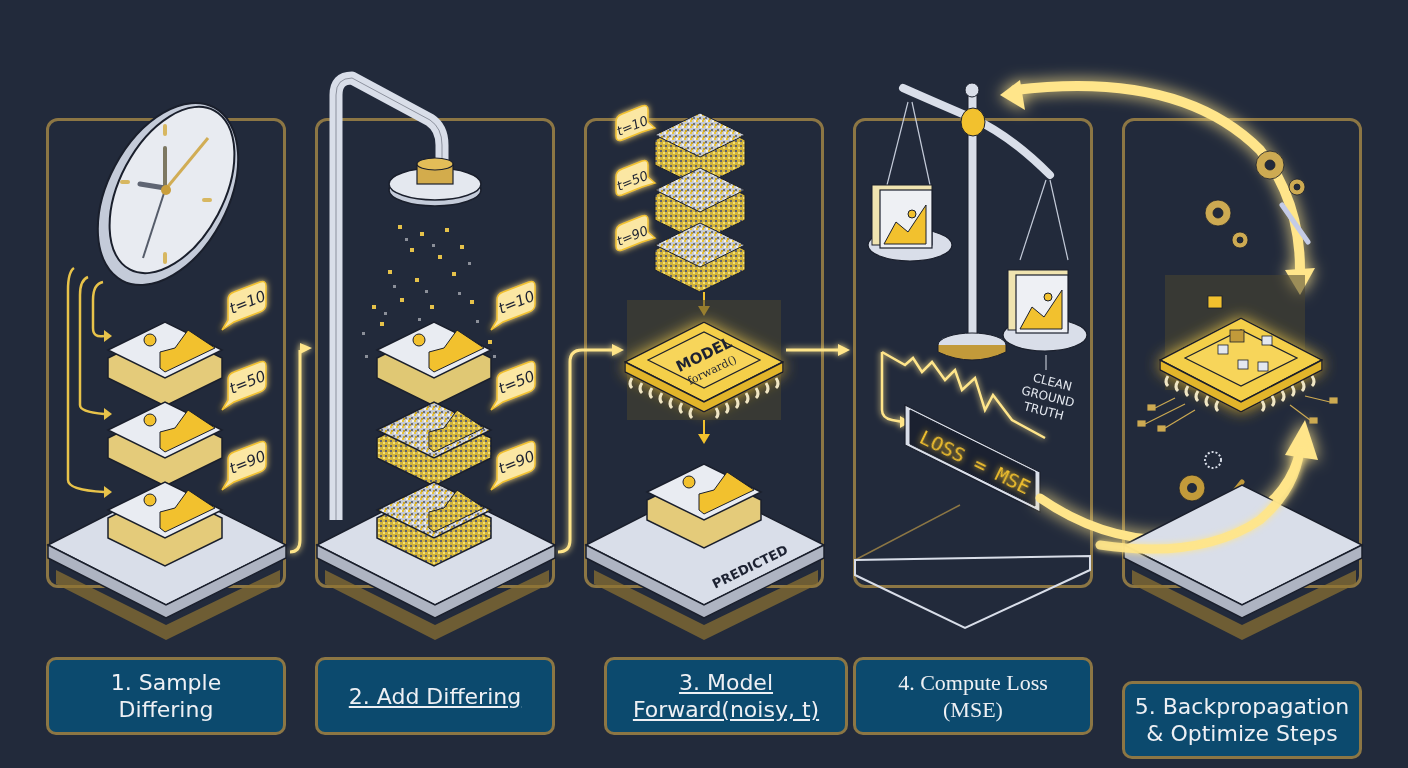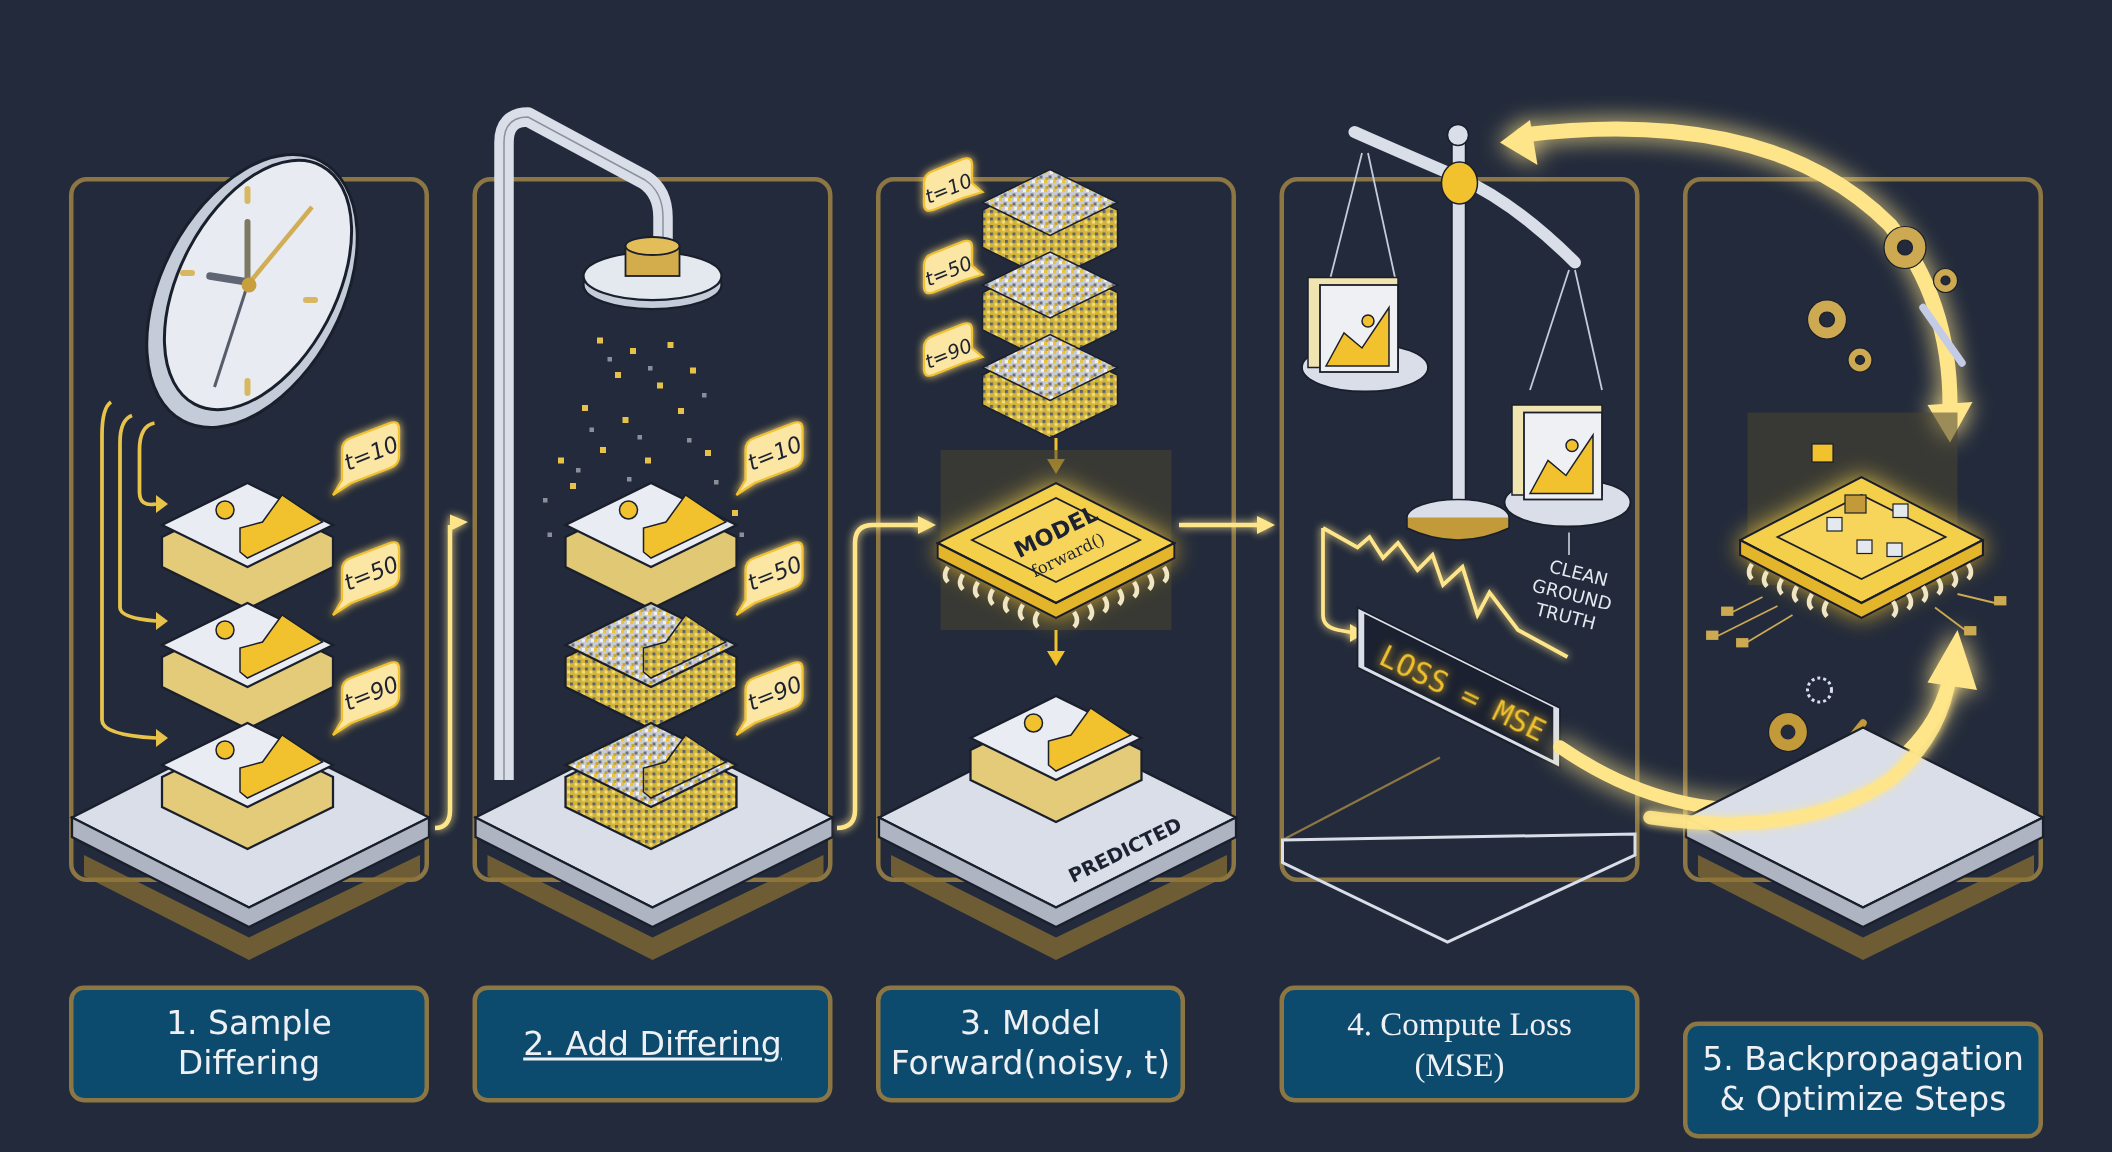--- a/index.html
+++ b/index.html
@@ -419,21 +419,21 @@
     <div>
         <span>1. Sample</span>
         <span>Differing</span>
       </div>
   </div>
   <div class="cap" style="left:315px;width:240px;text-decoration:underline;">
     <div>
         <span>2. Add Differing</span>
       </div>
   </div>
-  <div class="cap" style="left:584px;width:206px;">
+  <div class="cap" style="left:604px;width:244px;text-decoration:underline;">
     <div>
         <span>3. Model</span>
         <span>Forward(noisy, t)</span>
       </div>
   </div>
   <div class="cap" style="left:853px;width:240px;font-family:Liberation Serif, serif;">
     <div>
         <span>4. Compute Loss</span>
         <span>(MSE)</span>
       </div>

